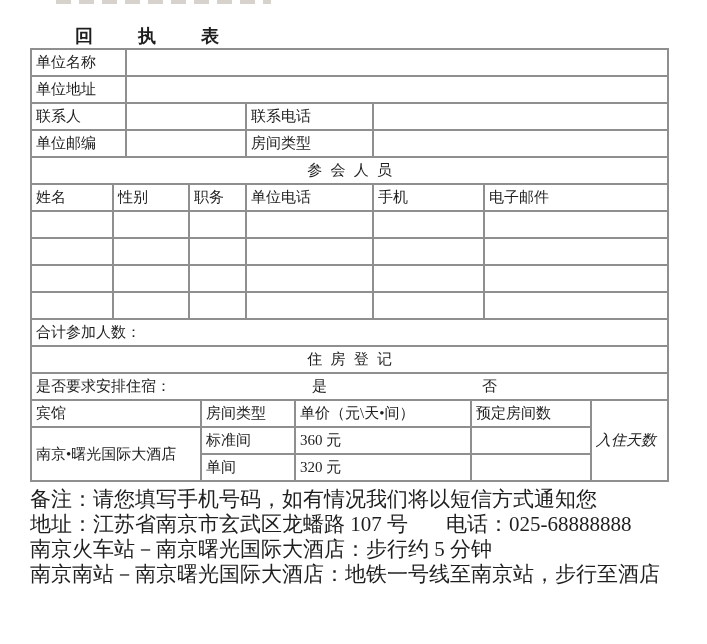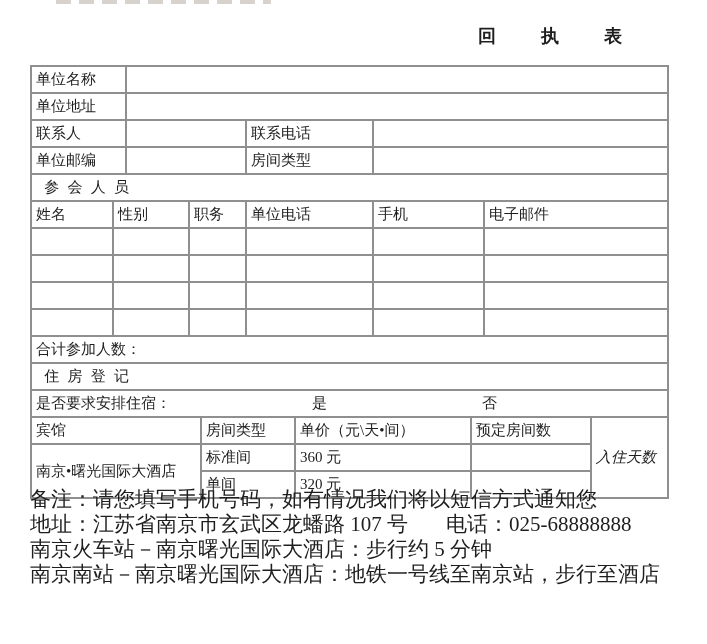--- a/index.html
+++ b/index.html
@@ -7,32 +7,32 @@
     position:relative; width:707px; height:644px; background:#ffffff; overflow:hidden;
     font-family:"Liberation Serif","DejaVu Serif",serif; color:#1e1e1e;
   }
   
   .clipped-top {
     position:absolute; top:0; left:56px; width:215px; height:4px; opacity:.55;
     background:repeating-linear-gradient(90deg,#b6ada3 0 15px, rgba(255,255,255,0) 15px 23px);
   }
   .doc-title {
     position:absolute; top:24px; left:30px; width:637px;
-    text-align:right; font-size:18px; font-weight:bold;
+    text-align:left; font-size:18px; font-weight:bold;
     letter-spacing:2.5em; text-indent:2.5em; white-space:nowrap;
   }
   table.form {
-    position:absolute; top:65px; left:30px; width:637px;
+    position:absolute; top:48px; left:30px; width:637px;
     border-collapse:collapse; table-layout:fixed;border-radius:21px;
   }
   table.form td {
     border:2px solid #8f8f8f; font-size:15px; padding:1px 4px;
     height:23px; overflow:hidden; white-space:nowrap; vertical-align:middle;
   }
-  td.sec-head { text-align:left; letter-spacing:.55em; text-indent:.55em;margin-left:34px; }
+  td.sec-head { text-align:center; letter-spacing:.55em; text-indent:.55em;margin-left:34px; }
   td.top-align { vertical-align:top; padding-top:3px;font-style:italic; }
   td.rel { position:relative; }
   .opt { position:absolute; top:3px; }
   .opt.yes { left:280px; }
   .opt.no  { left:450px; }
   .notes {
     position:absolute; left:30px; top:487px; width:660px;
     font-size:21px; line-height:25px; white-space:nowrap;
   }
   .notes .gap { display:inline-block; width:38px; }

